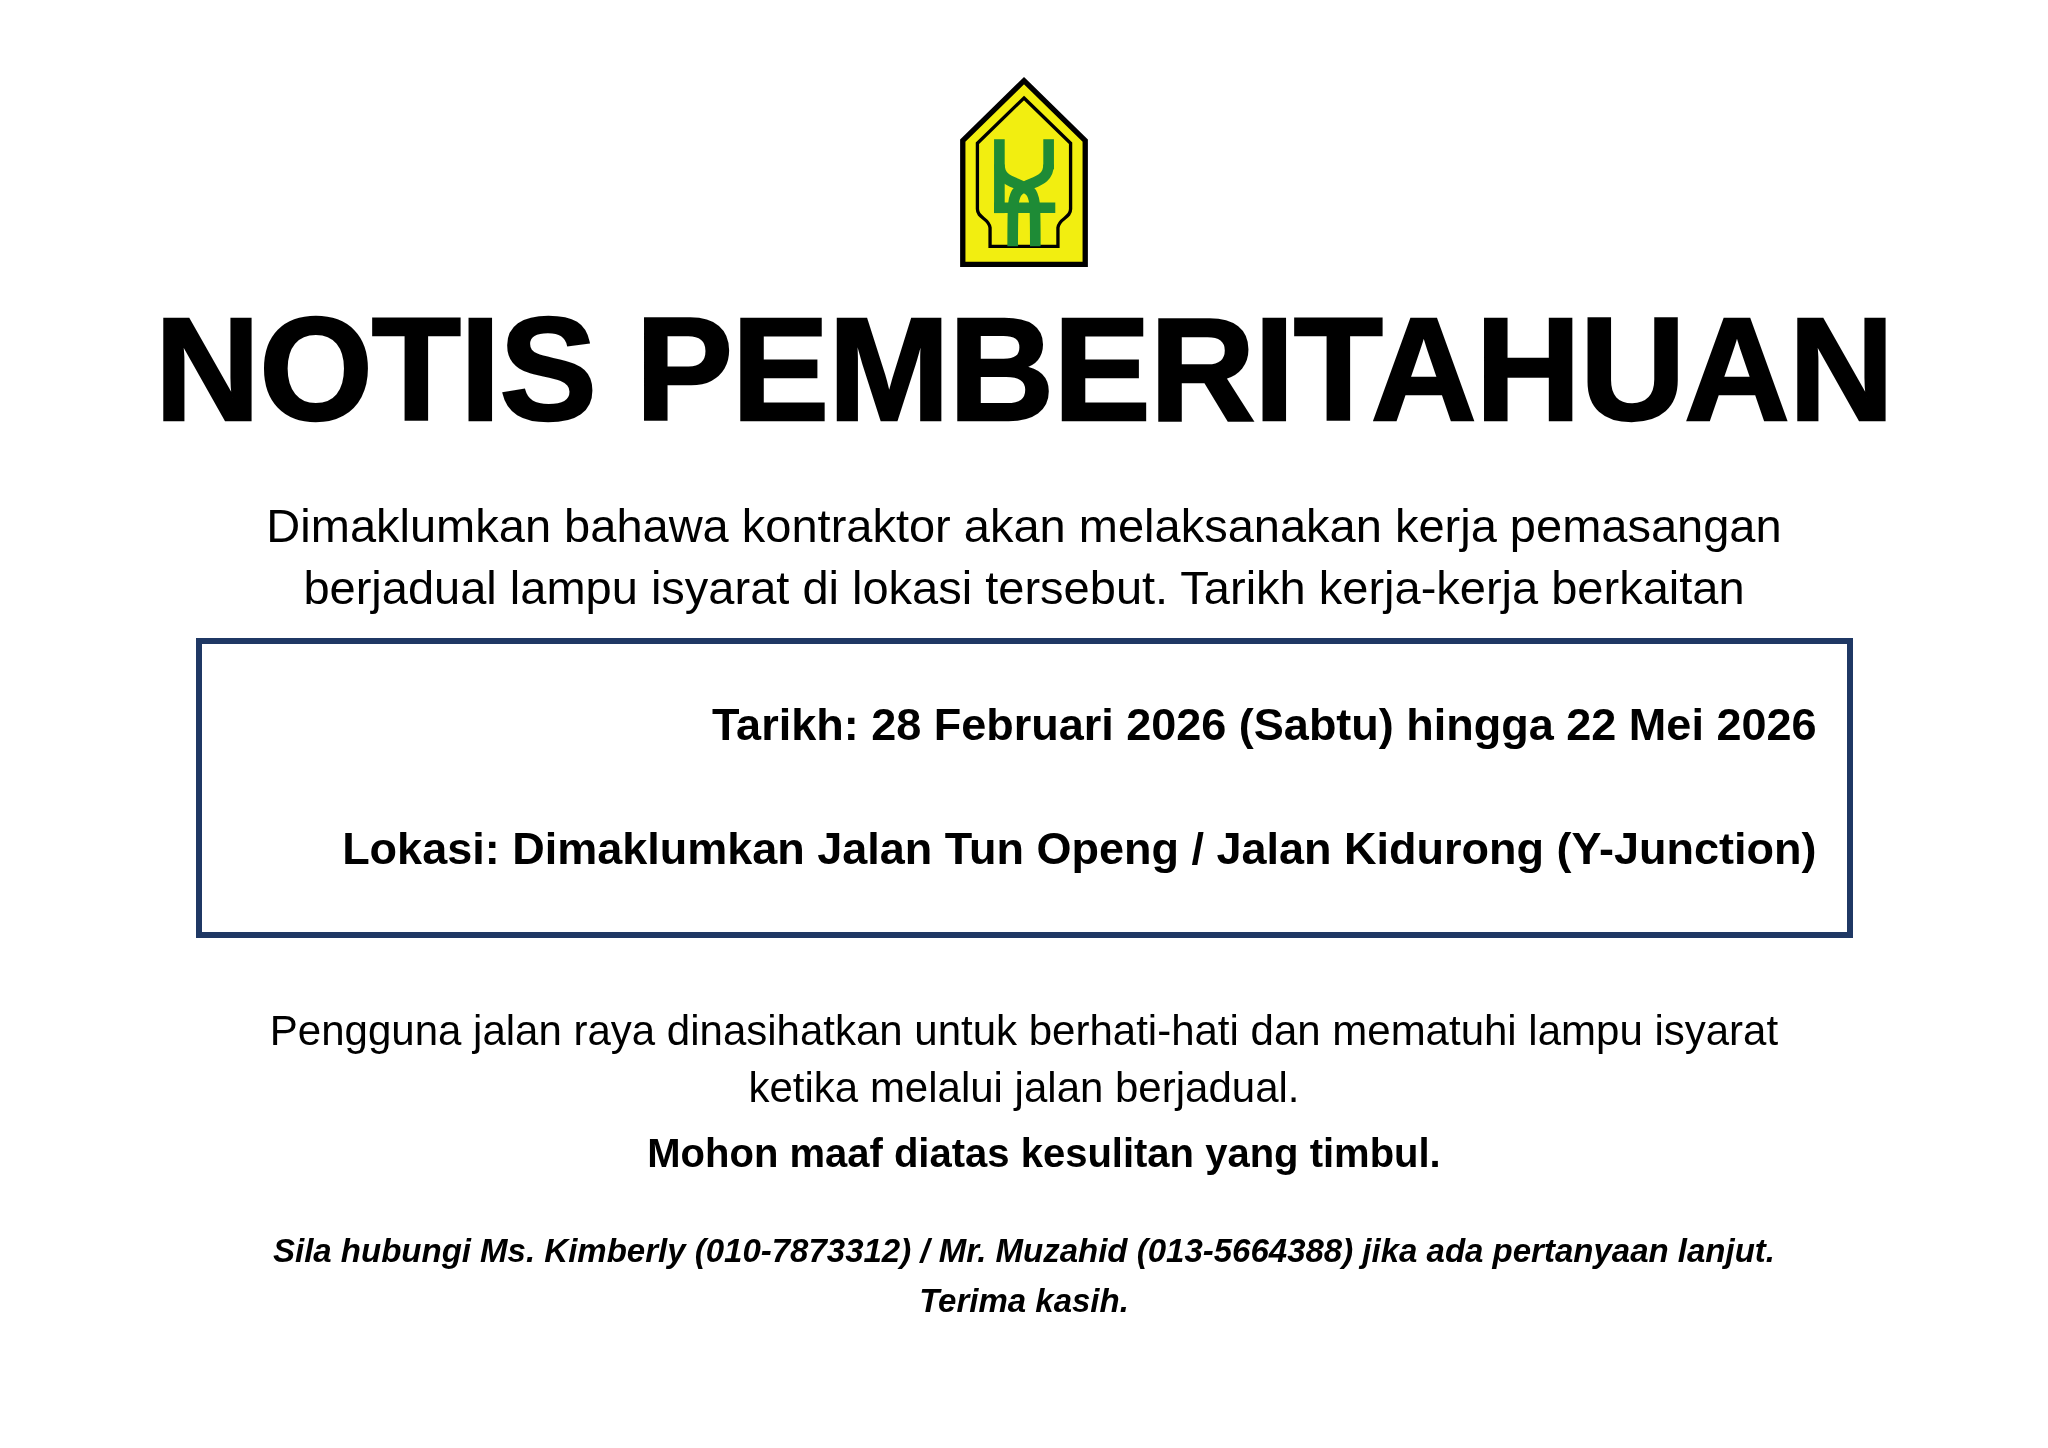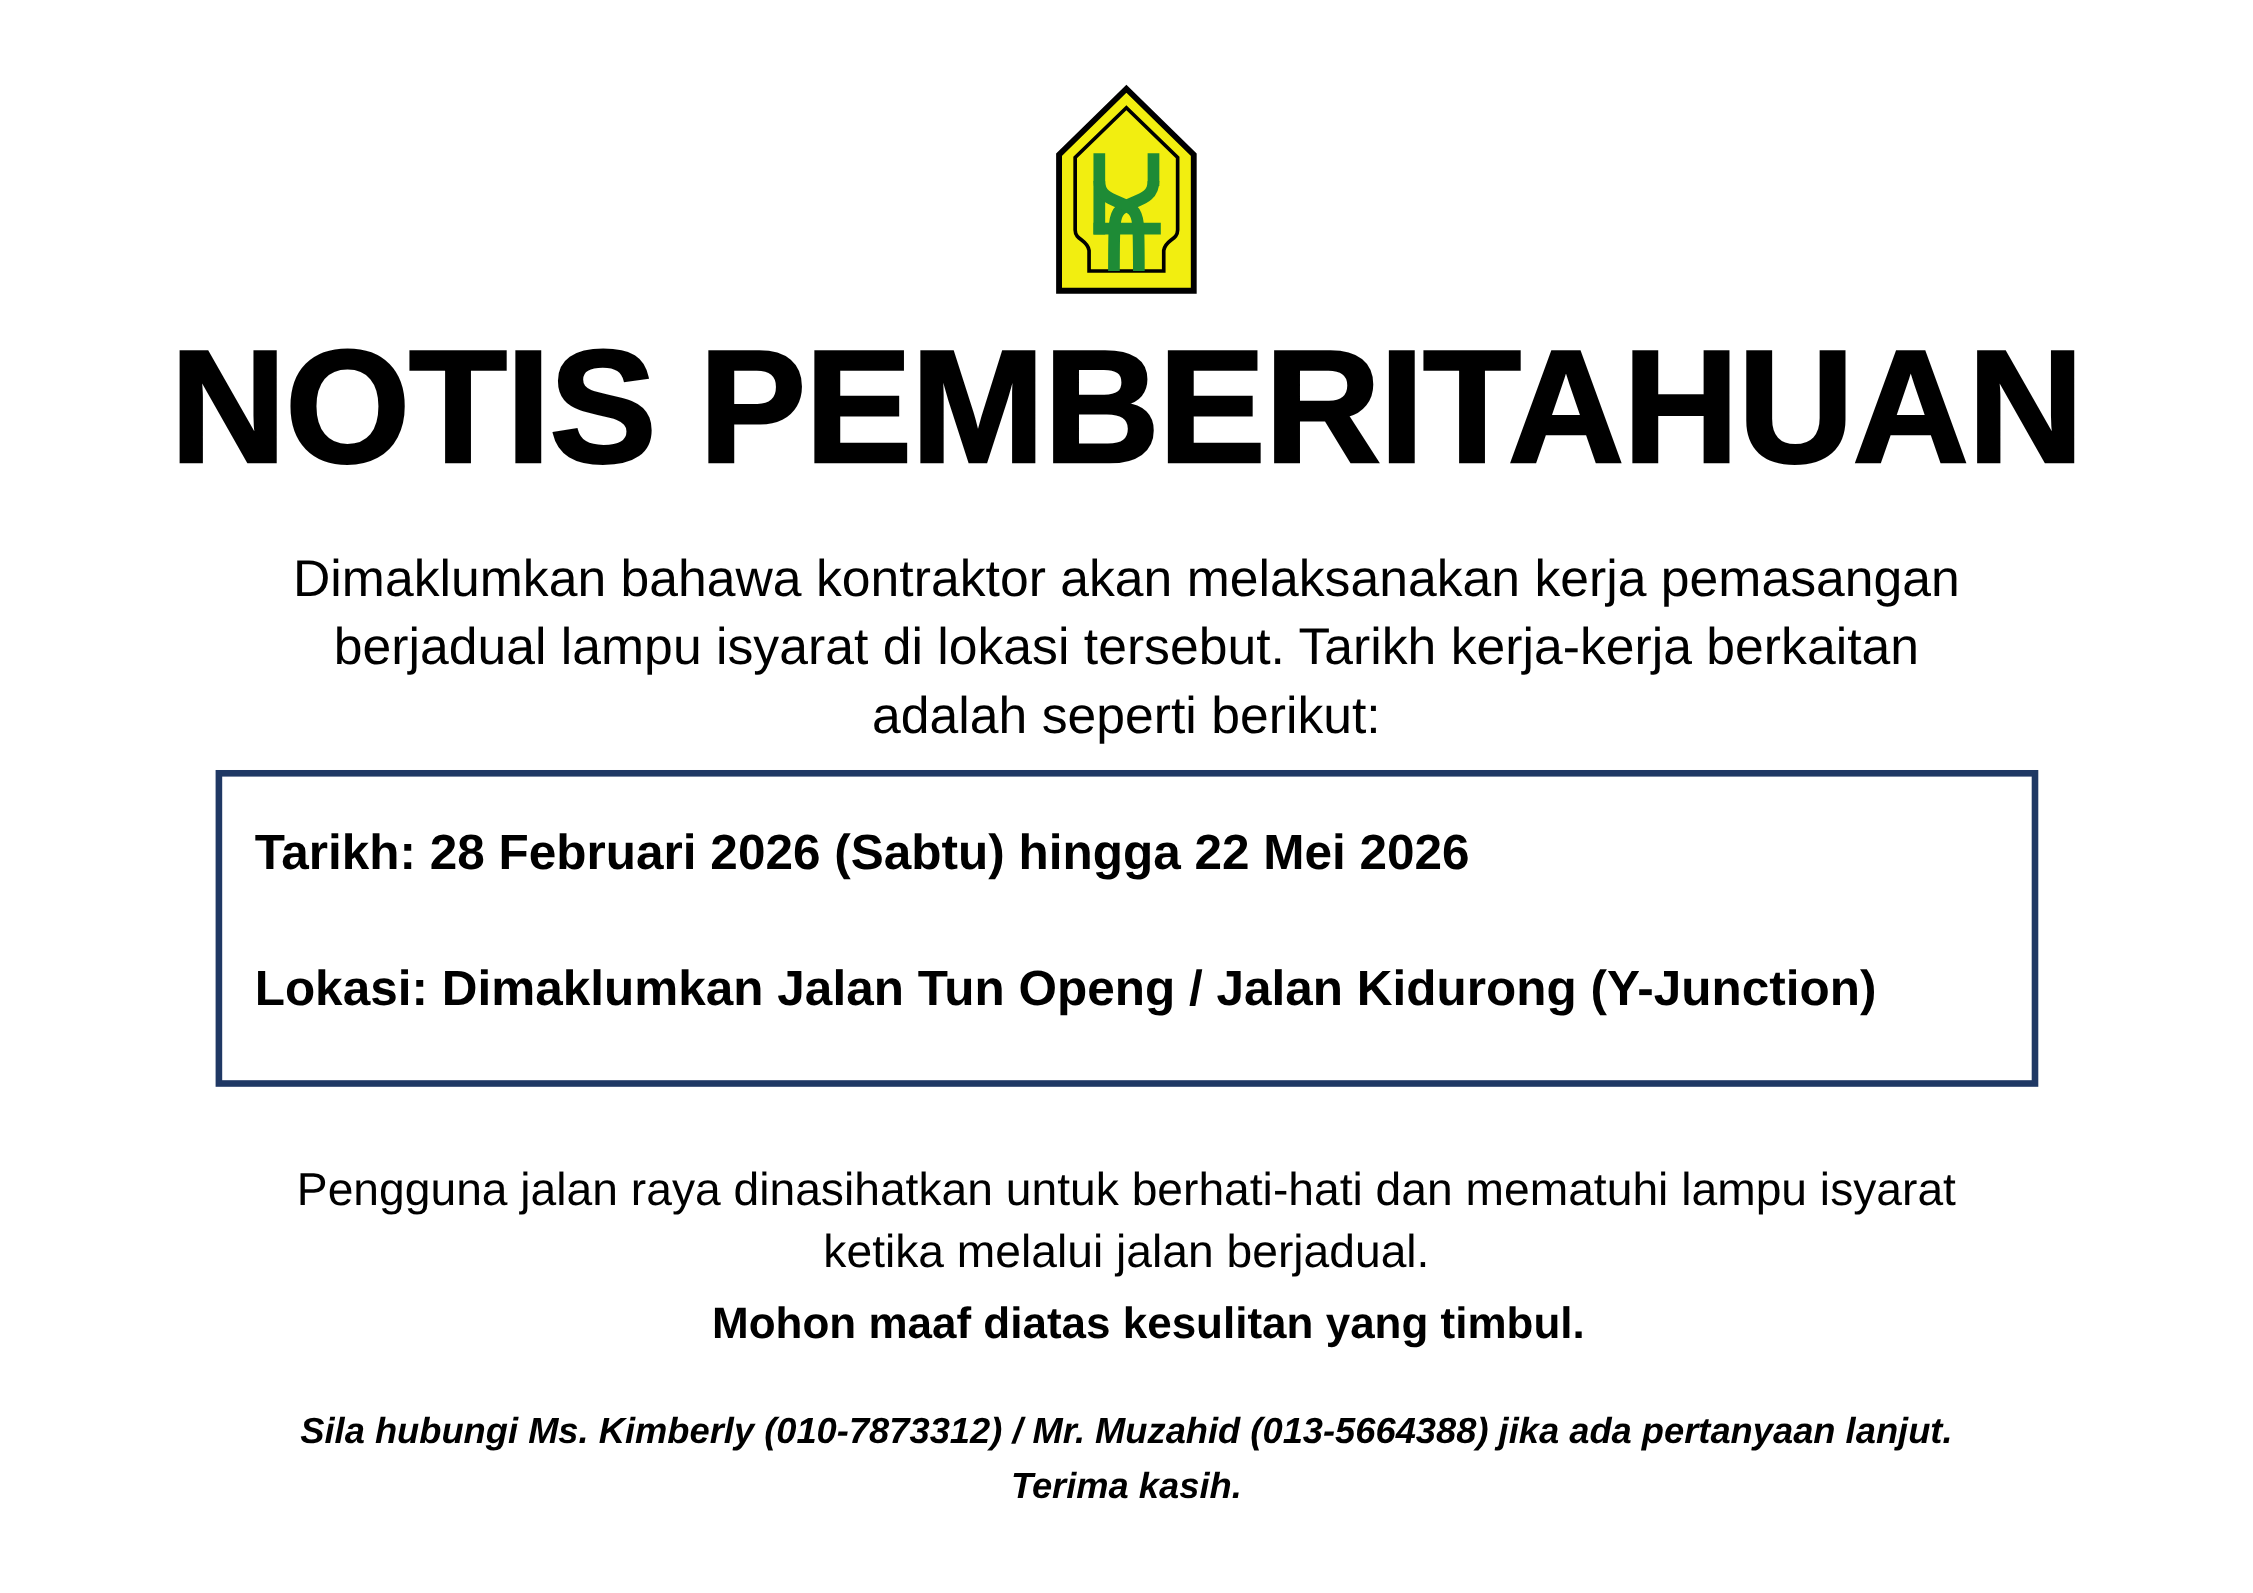--- a/index.html
+++ b/index.html
@@ -47,22 +47,22 @@
     margin-top:52px;
     font-size:47px;
     font-weight:normal;
     line-height:62px;
   }
   .intro span{display:block;}
   .details-box{
     margin:19px auto 0;
     width:1657px;
     border:6px solid var(--box-border);
-    padding:41px 30px 55px;
-    text-align:left;
+    padding:53px 30px 55px;
+    text-align:right;
   }
   .detail-line{
     font-size:45px;
     font-weight:bold;
     line-height:56px;
     white-space:nowrap;
   }
   .detail-line.lokasi{
     margin-top:68px;
   }
@@ -109,21 +109,20 @@
         <path d="M68 133 C68 160 95 158 113 172 C122 180 122 190 122 256"></path>
       </g>
     </svg>
   </div>
 
   <h1 class="title">NOTIS PEMBERITAHUAN</h1>
 
   <p class="intro">
     <span>Dimaklumkan bahawa kontraktor akan melaksanakan kerja pemasangan</span>
     <span>berjadual lampu isyarat di lokasi tersebut. Tarikh kerja-kerja berkaitan</span>
-    <span>adalah seperti berikut:</span>
   </p>
 
   <div class="details-box">
     <div class="detail-line tarikh">Tarikh: 28 Februari 2026 (Sabtu) hingga 22 Mei 2026</div>
     <div class="detail-line lokasi">Lokasi: Dimaklumkan Jalan Tun Openg / Jalan Kidurong (Y-Junction)</div>
   </div>
 
   <p class="advisory">
     <span>Pengguna jalan raya dinasihatkan untuk berhati-hati dan mematuhi lampu isyarat</span>
     <span>ketika melalui jalan berjadual.</span>

